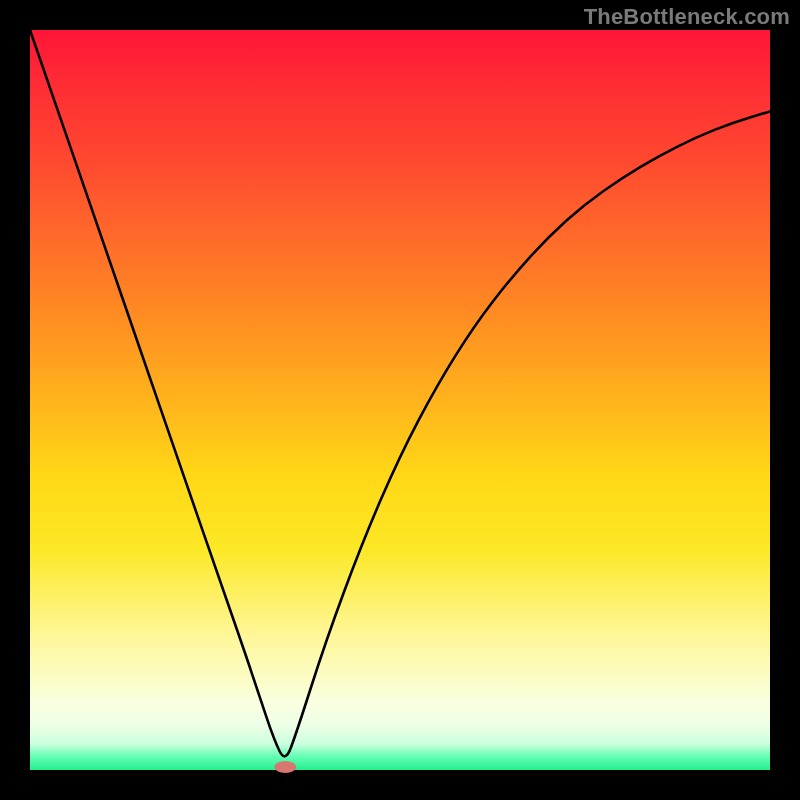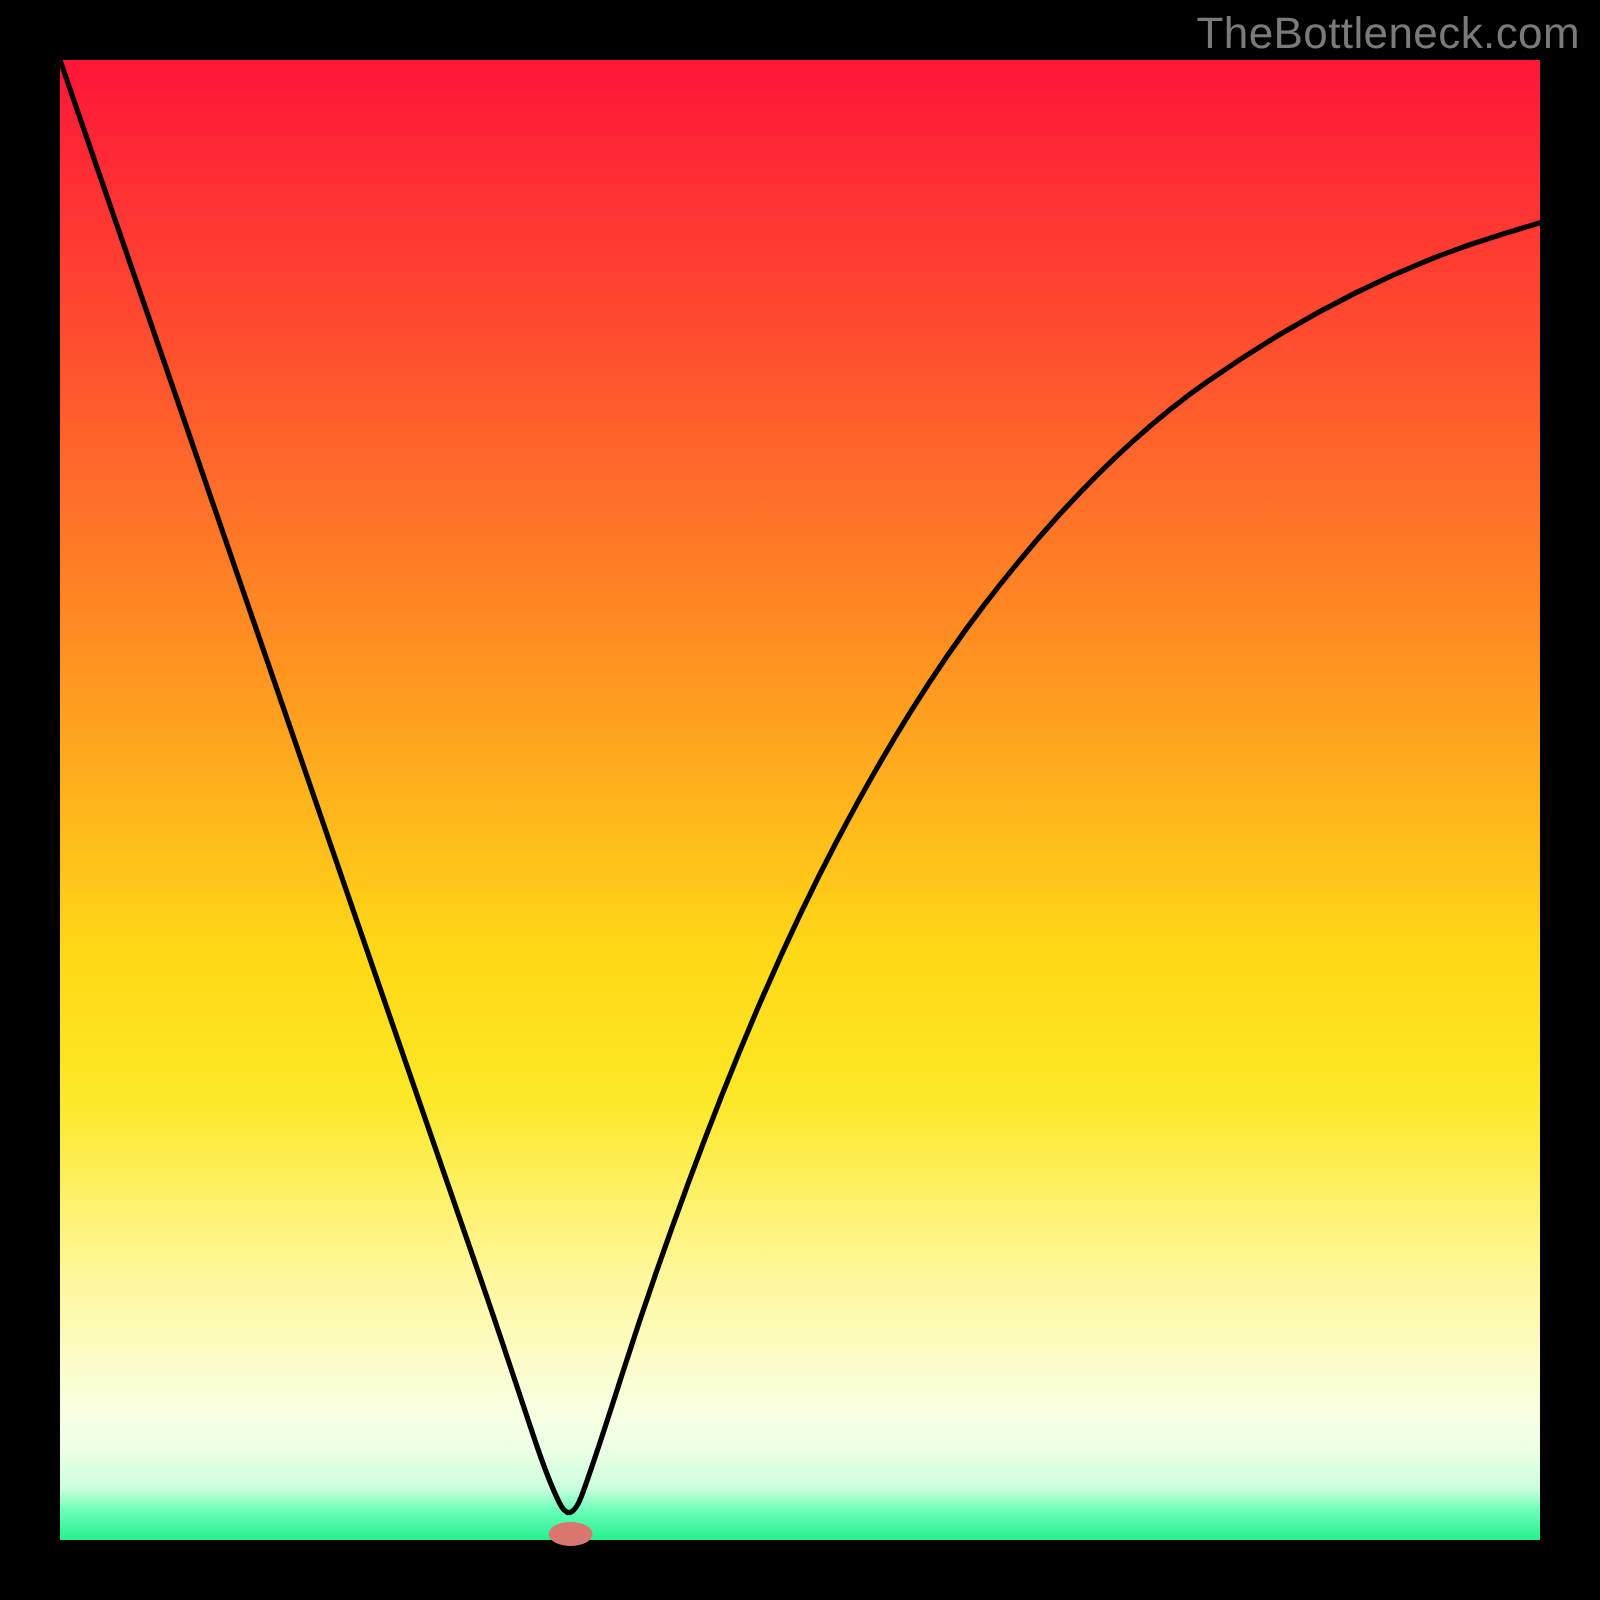--- a/index.html
+++ b/index.html
@@ -52,21 +52,21 @@
   .dip-marker {
     fill: #d87670;
     stroke: none;
   }
   .attribution {
     position: absolute;
     top: 4px;
     right: 10px;
     color: #7a7a7a;
     font-size: 22px;
-    font-weight: 400;
+    font-weight: 700;
     letter-spacing: 0.2px;
     user-select: none;
     margin-left: 17px;
   }
 </style>
 </head>
 <body>
 
 <div class="stage">
   <div class="attribution">TheBottleneck.com</div>

